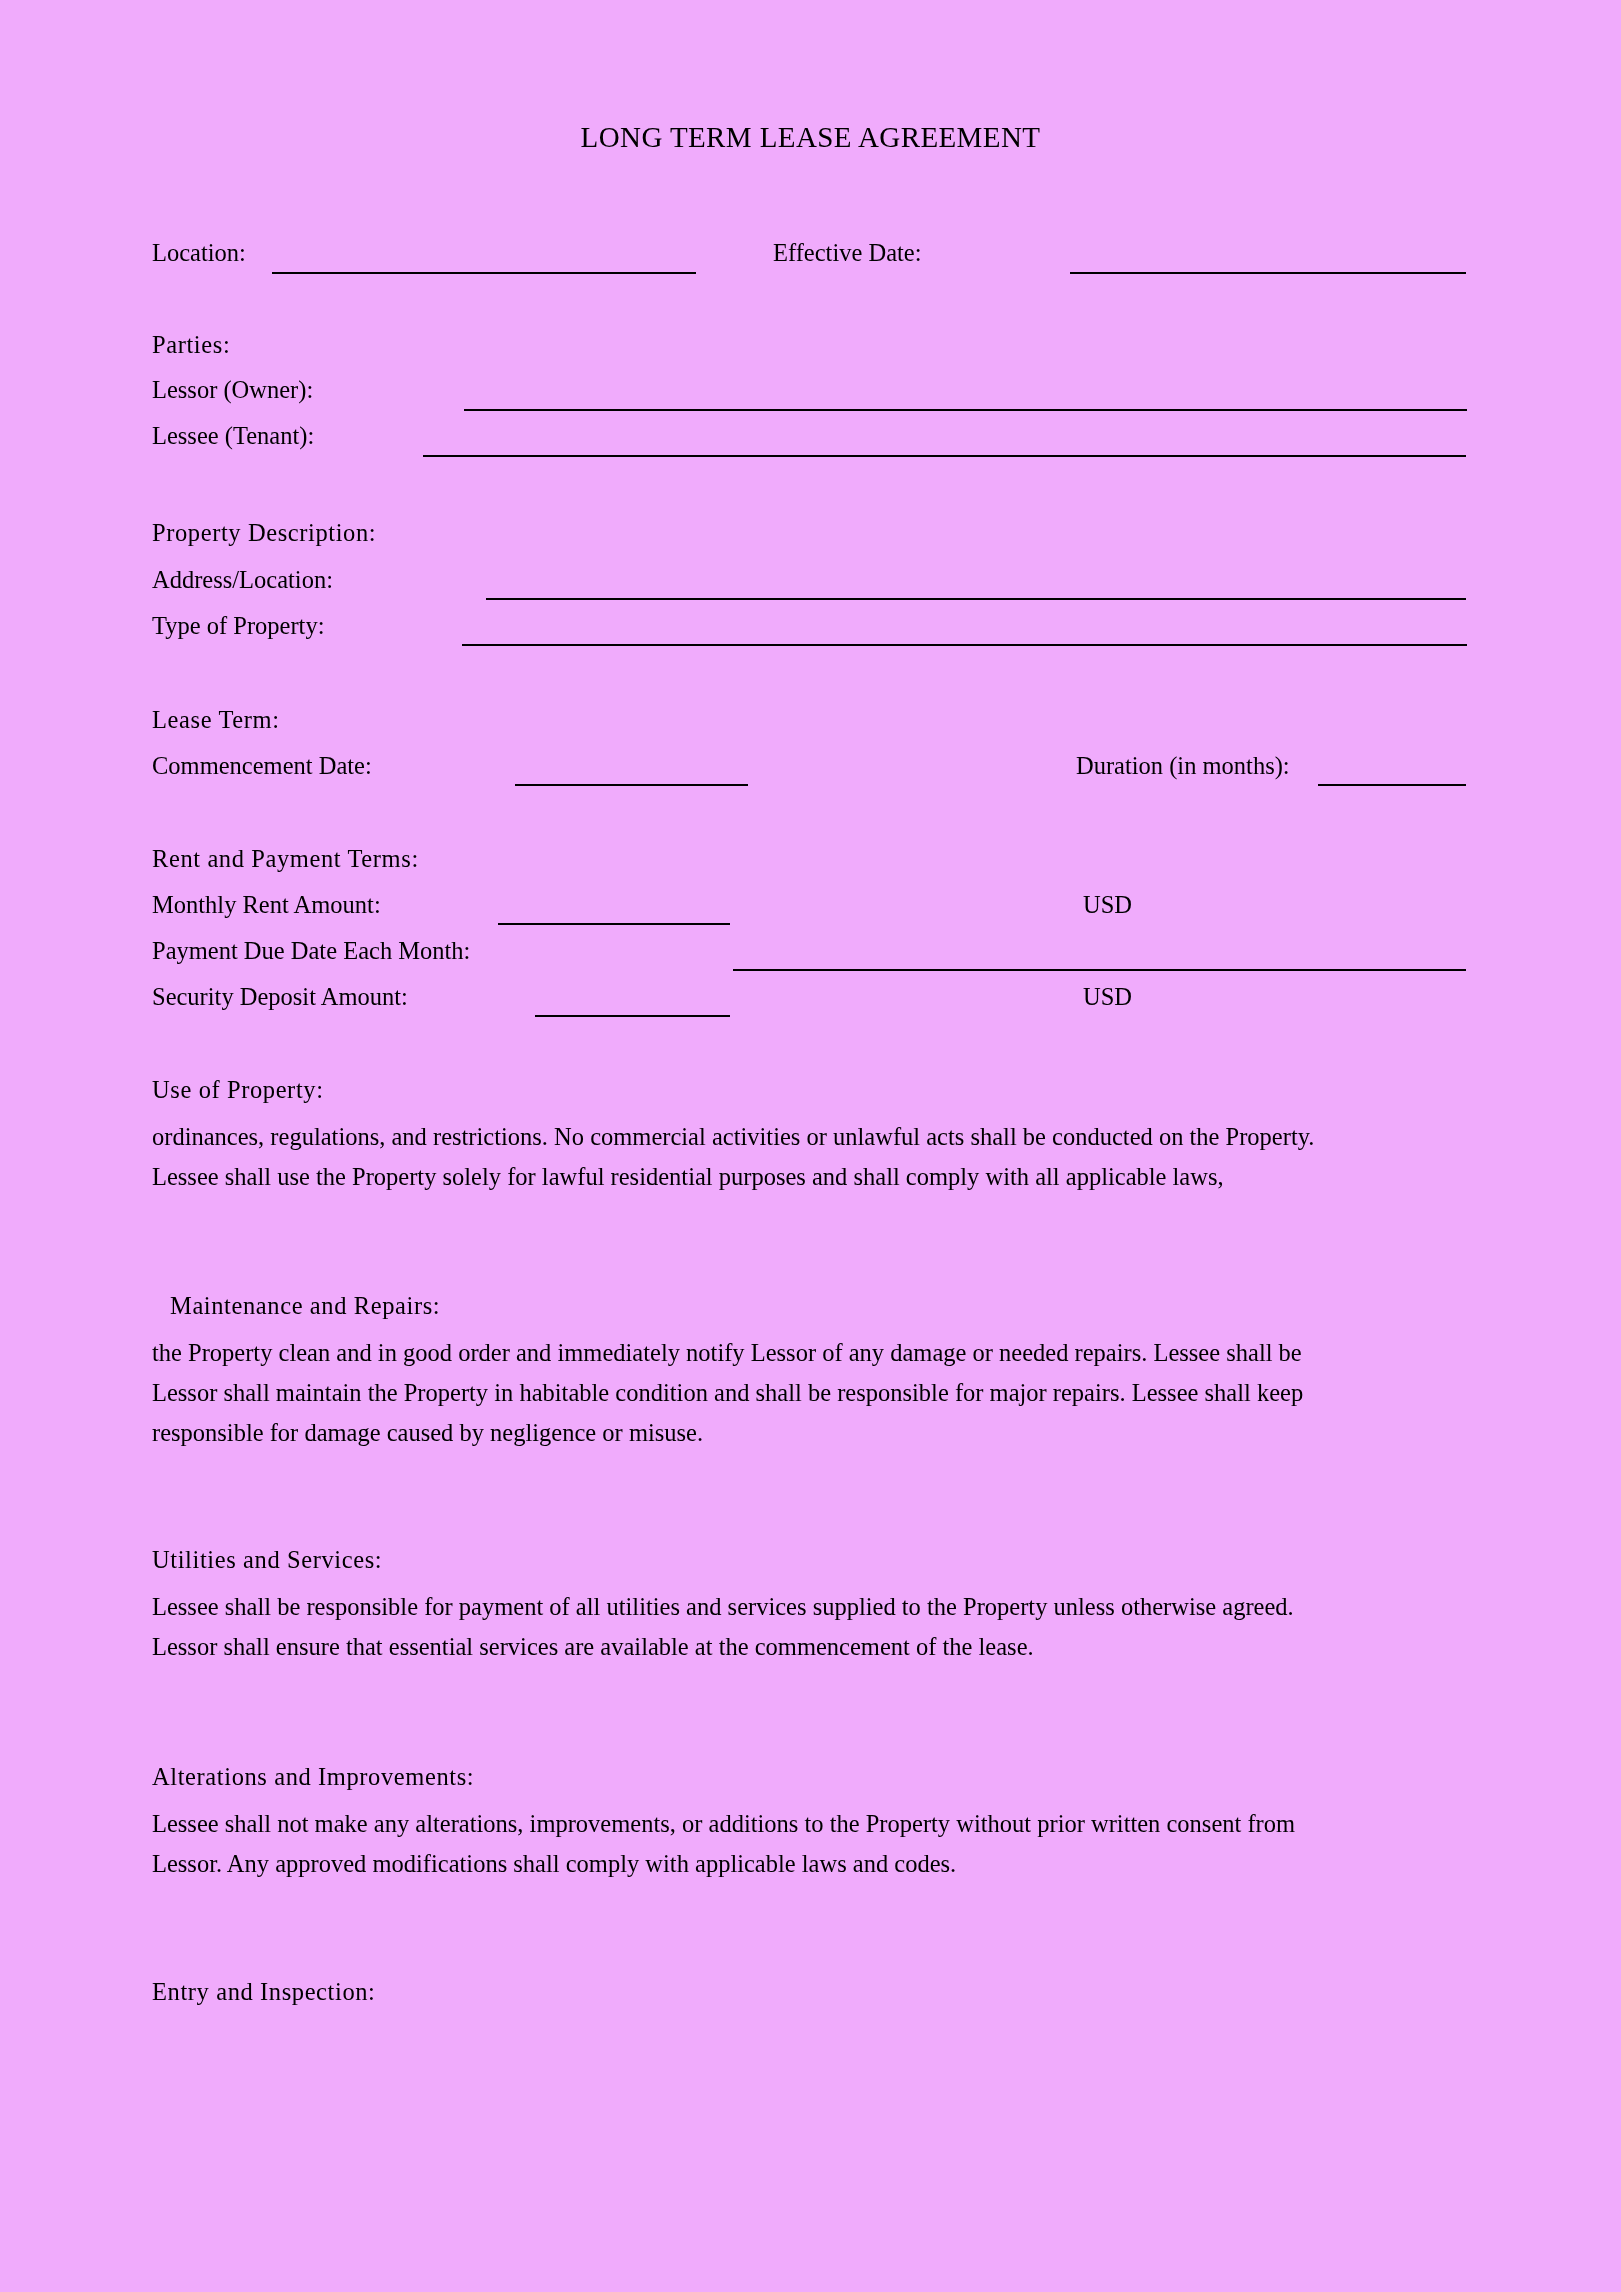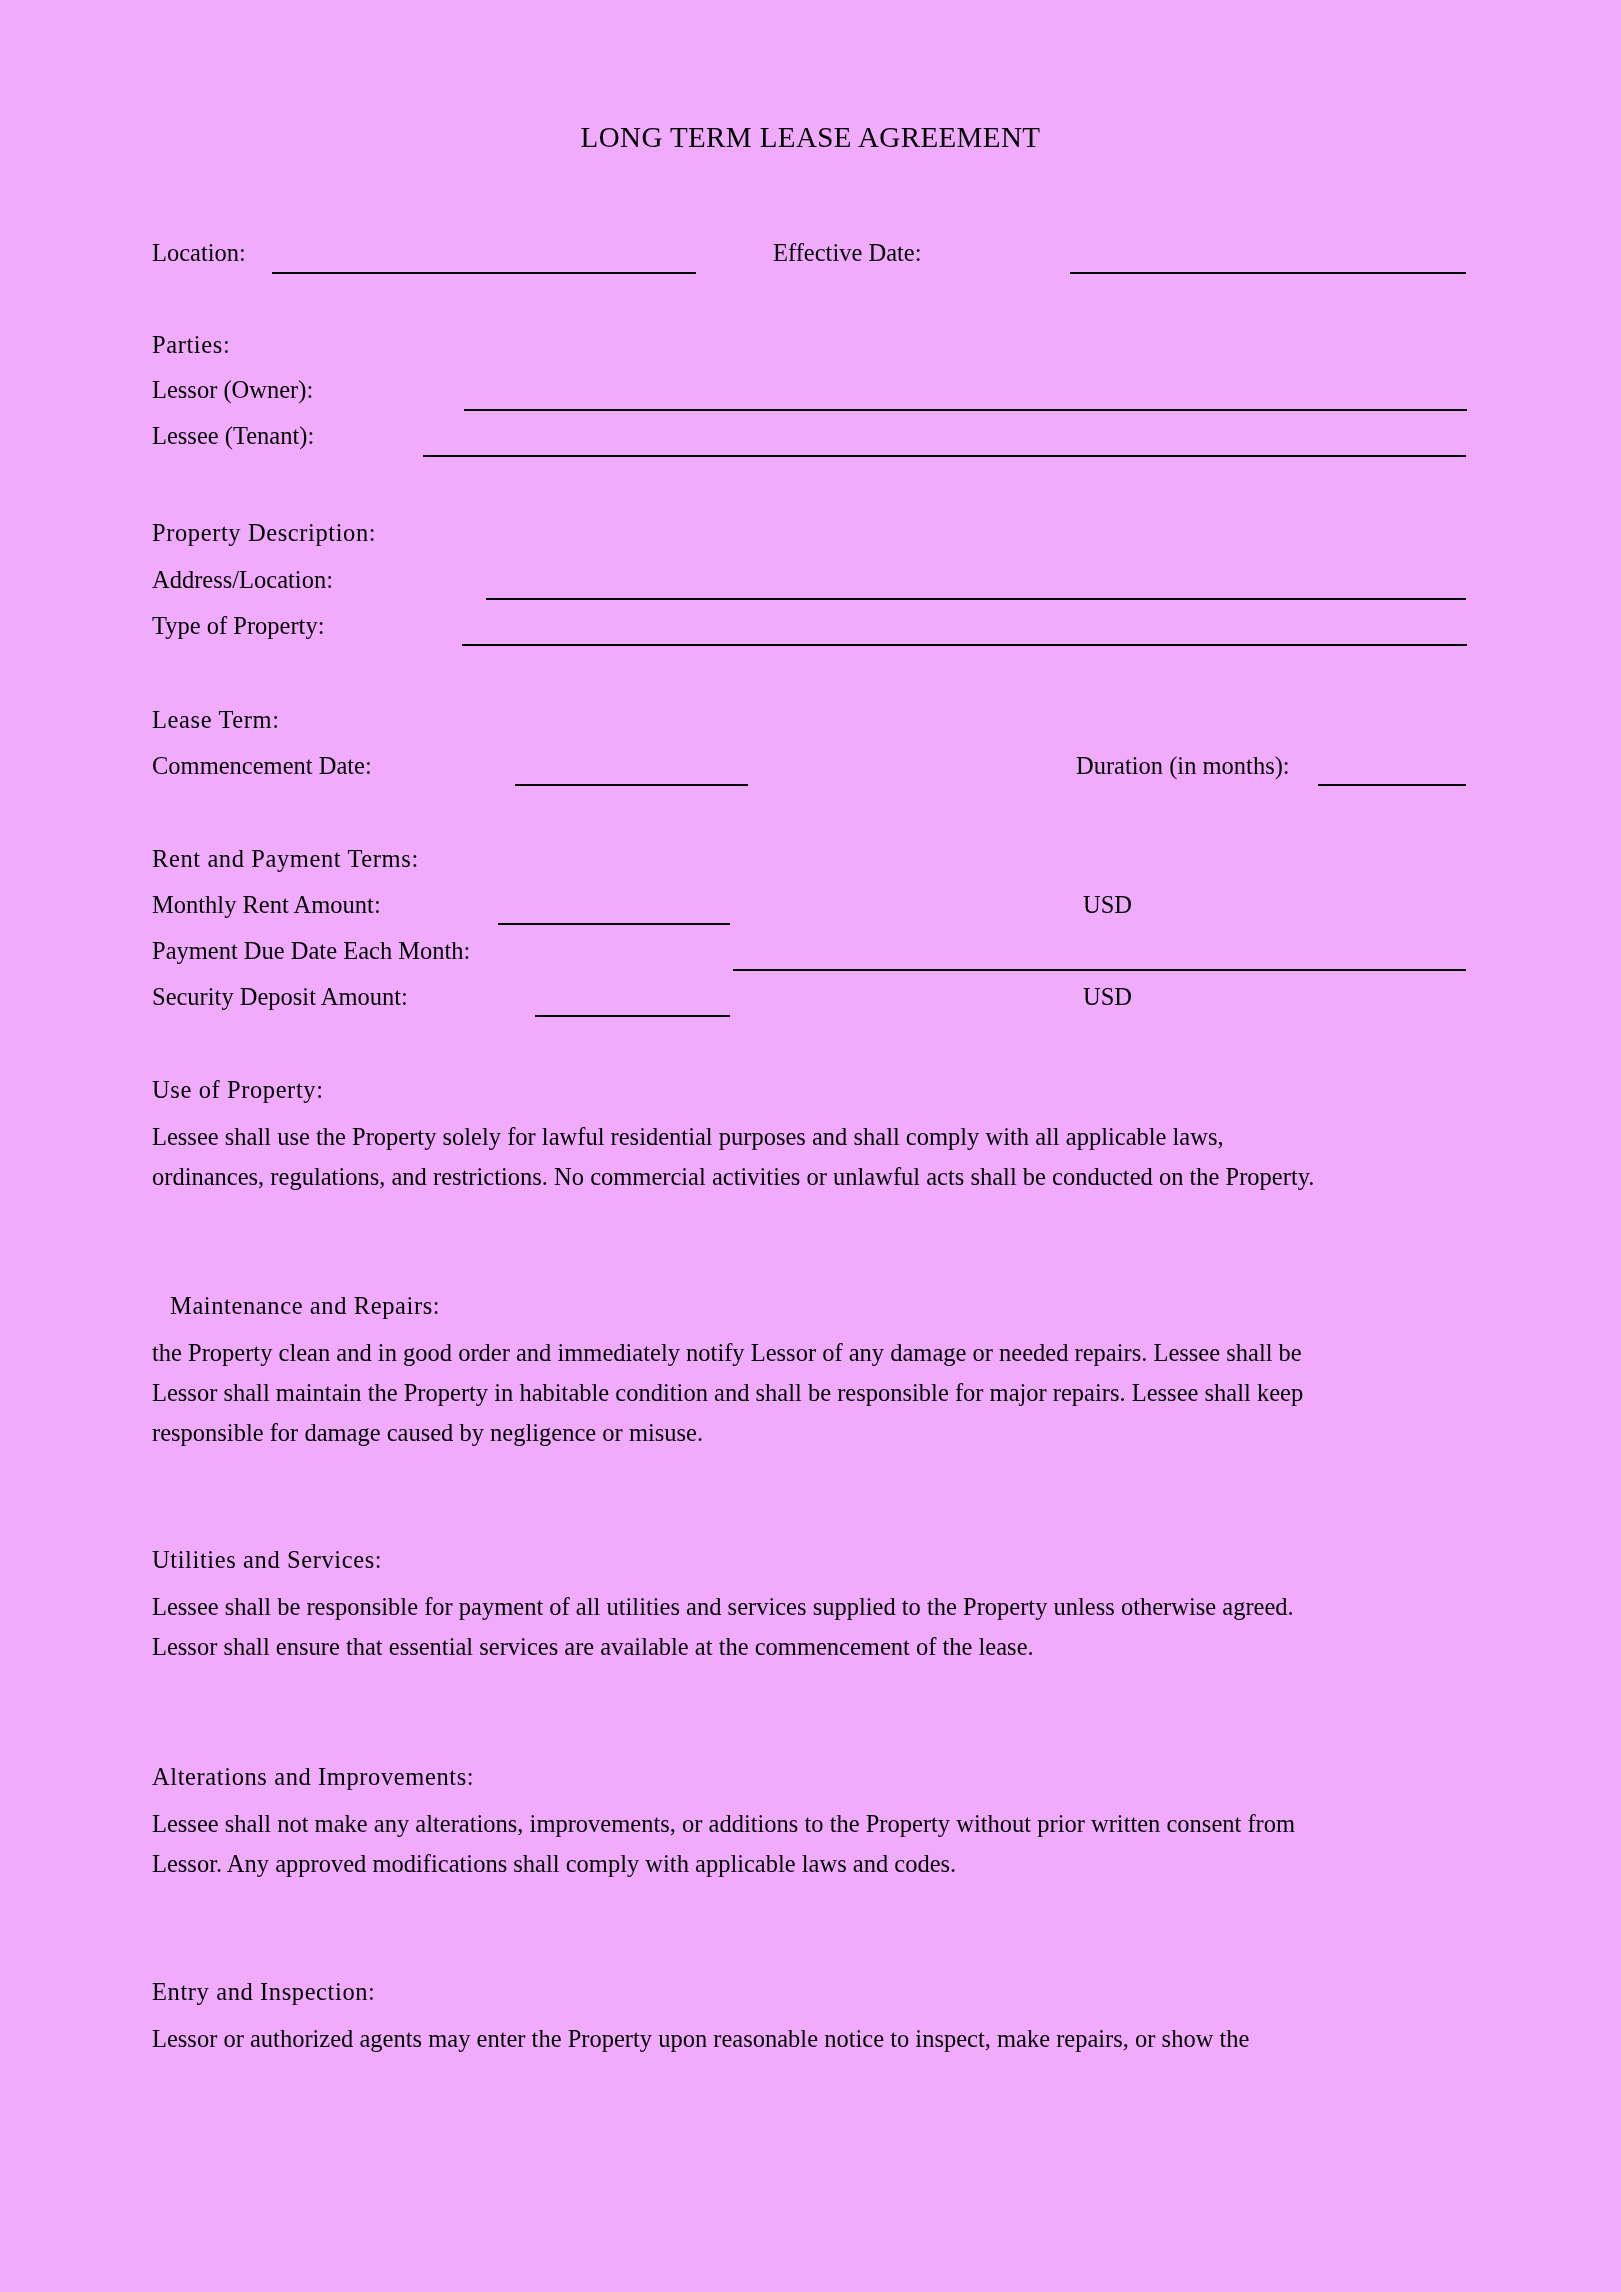--- a/index.html
+++ b/index.html
@@ -101,22 +101,22 @@
 
   <div class="t" style="left:152px; top:939px;">Payment Due Date Each Month:</div>
   <div class="rule" style="left:733px; top:969px; width:733px;"></div>
 
   <div class="t" style="left:152px; top:985px;">Security Deposit Amount:</div>
   <div class="rule" style="left:535px; top:1015px; width:195px;"></div>
   <div class="t" style="left:1083px; top:985px;">USD</div>
 
   <div class="t heading" style="left:152px; top:1078px;">Use of Property:</div>
   <div class="para" style="left:152px; top:1117px; width:1323px;">
+    <span>ordinances, regulations, and restrictions. No commercial activities or unlawful acts shall be conducted on the Property.</span>
     <span>Lessee shall use the Property solely for lawful residential purposes and shall comply with all applicable laws,</span>
-    <span>ordinances, regulations, and restrictions. No commercial activities or unlawful acts shall be conducted on the Property.</span>
   </div>
 
   <div class="t heading" style="left:170px; top:1294px;">Maintenance and Repairs:</div>
   <div class="para" style="left:152px; top:1333px; width:1323px;">
     <span>the Property clean and in good order and immediately notify Lessor of any damage or needed repairs. Lessee shall be</span>
     <span>Lessor shall maintain the Property in habitable condition and shall be responsible for major repairs. Lessee shall keep</span>
     <span>responsible for damage caused by negligence or misuse.</span>
   </div>
 
   <div class="t heading" style="left:152px; top:1548px;">Utilities and Services:</div>
@@ -125,18 +125,15 @@
     <span>Lessor shall ensure that essential services are available at the commencement of the lease.</span>
   </div>
 
   <div class="t heading" style="left:152px; top:1765px;">Alterations and Improvements:</div>
   <div class="para" style="left:152px; top:1804px; width:1323px;">
     <span>Lessee shall not make any alterations, improvements, or additions to the Property without prior written consent from</span>
     <span>Lessor. Any approved modifications shall comply with applicable laws and codes.</span>
   </div>
 
   <div class="t heading" style="left:152px; top:1980px;">Entry and Inspection:</div>
-  <div class="para" style="left:152px; top:2019px; width:1323px;">
-    <span>Lessor or authorized agents may enter the Property upon reasonable notice to inspect, make repairs, or show the</span>
-  </div>
 
 </div>
 
 
 </body></html>

